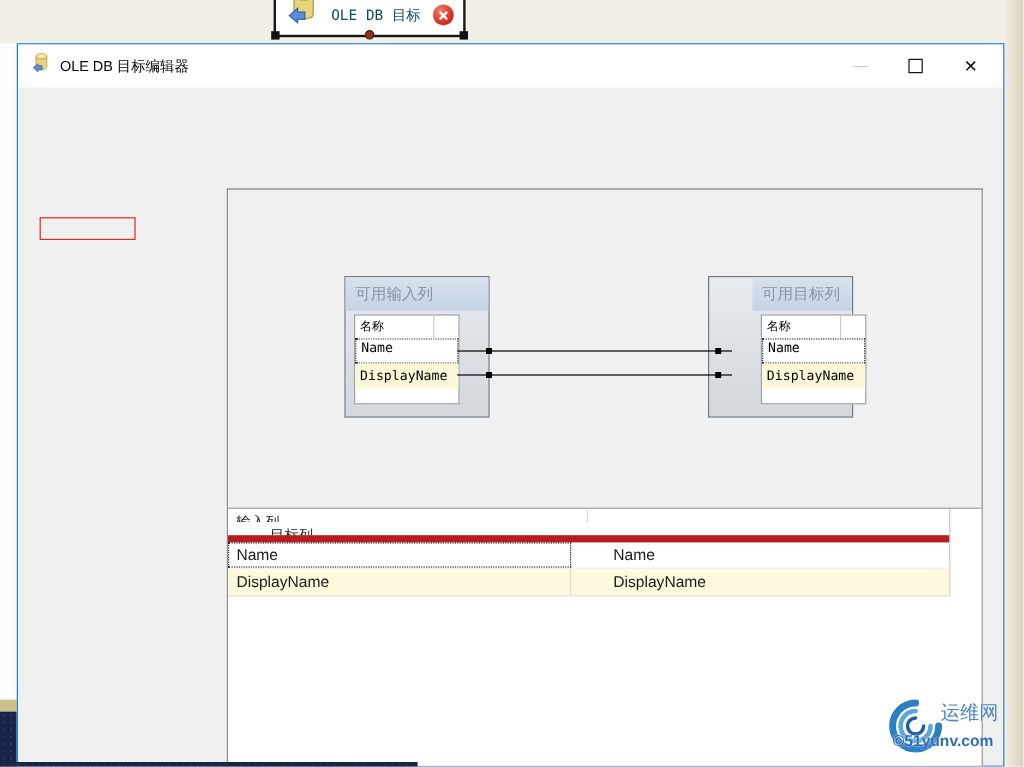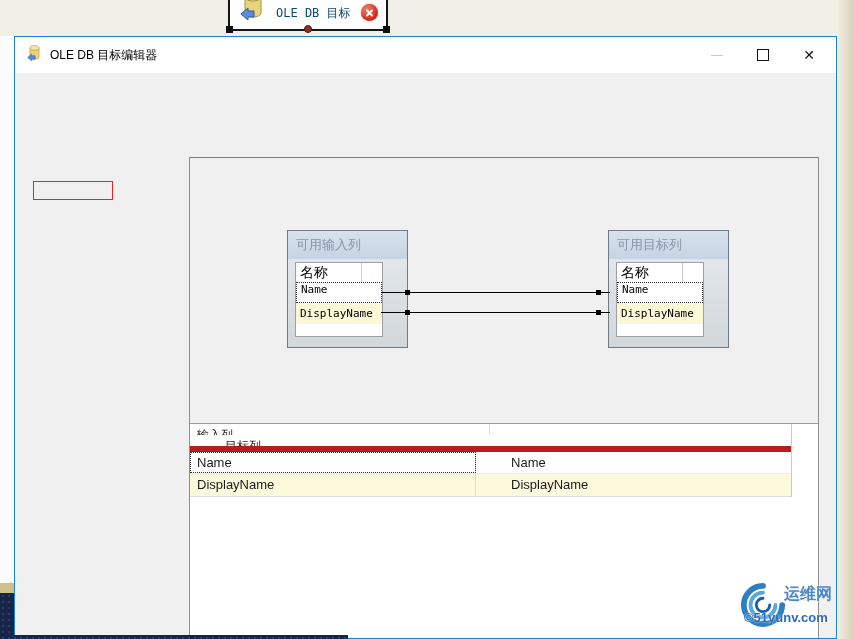--- a/index.html
+++ b/index.html
@@ -53,29 +53,29 @@
              border:1px solid #e0281e;z-index:4;pointer-events:none;}
   
   .panel{position:absolute;left:174px;top:120px;width:630px;height:483px;box-sizing:border-box;
          border:1px solid #8f8f8f;border-top-color:#7c7c7c;background:#f0f0f0;overflow:hidden;}
   
   .map-box{position:absolute;width:121px;height:118px;box-sizing:border-box;border:1px solid #6f7a85;
            background:linear-gradient(#e7ebef,#d2d7dc);}
   .map-box .hd{height:28px;line-height:28px;padding-left:8px;font-size:13px;color:#8795a6;
                background:linear-gradient(#d8e2ed,#c5d3e2);white-space:nowrap;}
   .ilist{margin:3px 0 0 7px;width:86px;background:#fff;border:1px solid #9aa0a6;box-sizing:content-box;}
-  .ilist .col-hd{position:relative;height:19px;line-height:19px;padding-left:4px;font-size:14px;color:#000;}
+  .ilist .col-hd{position:relative;height:19px;line-height:19px;padding-left:4px;font-size:10px;color:#000;}
   .ilist .col-hd::after{content:"";position:absolute;right:20px;top:0;bottom:0;width:1px;background:#c8cdd2;}
   .irow{height:19px;line-height:19px;padding-left:4px;font:11px "DejaVu Sans Mono",monospace;color:#000;
         white-space:nowrap;overflow:hidden;}
   .irow.focus{border:1px dotted #333;}
   .irow.yellow{background:#fbf8d7;height:21px;line-height:21px;}
   .ilist .filler{height:12px;}
   .box-input{left:97px;top:72px;}
-  .box-dest{left:418px;top:72px;}
+  .box-dest{left:400px;top:72px;padding-left:36px;}
   
   .connector{position:absolute;left:191px;width:229px;height:1px;background:#000;z-index:3;}
   .connector .m1,.connector .m2{position:absolute;top:-2px;width:5px;height:5px;background:#000;}
   .connector .m1{left:24px;} .connector .m2{left:215px;}
   .c1{top:134px;} .c2{top:154px;}
   
   .grid{position:absolute;left:0;top:265px;right:0;bottom:0;background:#fff;border-top:1px solid #9c9c9c;}
   .g-rows{width:601px;border-right:1px solid #c9c9c9;box-sizing:content-box;}
   .g-row{display:flex;}
   .g-head{height:22px;border-bottom:6px solid #b91c1c;flex-direction:column;}
@@ -84,21 +84,21 @@
   .g-c1{width:300px;border-right:1px solid #dcdcdc;}
   .g-c2{width:301px;margin-left:28px;}
   .g-data{height:21px;border-bottom:1px solid #ececec;}
   .g-data .g-cell{font-size:13px;color:#1a1a1a;line-height:21px;}
   .g-data.yellow{background:#fcf9dc;height:22px;border-bottom:1px solid #dedede;}
   .g-data.yellow .g-cell{line-height:22px;}
   .cell-focus{outline:1px dotted #333;outline-offset:-1px;}
   
   .watermark{position:absolute;left:740px;top:576px;width:112px;height:62px;z-index:7;pointer-events:none;}
   .wm-logo{position:absolute;left:0;top:6px;}
-  .wm-name{position:absolute;left:44px;top:8px;font-size:16px;font-weight:bold;color:#4a86c8;
+  .wm-name{position:absolute;left:44px;top:8px;font-size:16px;font-weight:normal;color:#4a86c8;
            text-shadow:0 0 2px #fff,1px 1px 0 #e8e8e8;white-space:nowrap;}
   .wm-credit{position:absolute;left:4px;top:34px;font-size:13px;font-weight:bold;color:#2d6cb5;
              text-shadow:0 0 2px #fff;white-space:nowrap;}
 </style>
 </head>
 <body>
 
 <div class="screen">
 
   <div class="bg-right"></div>

